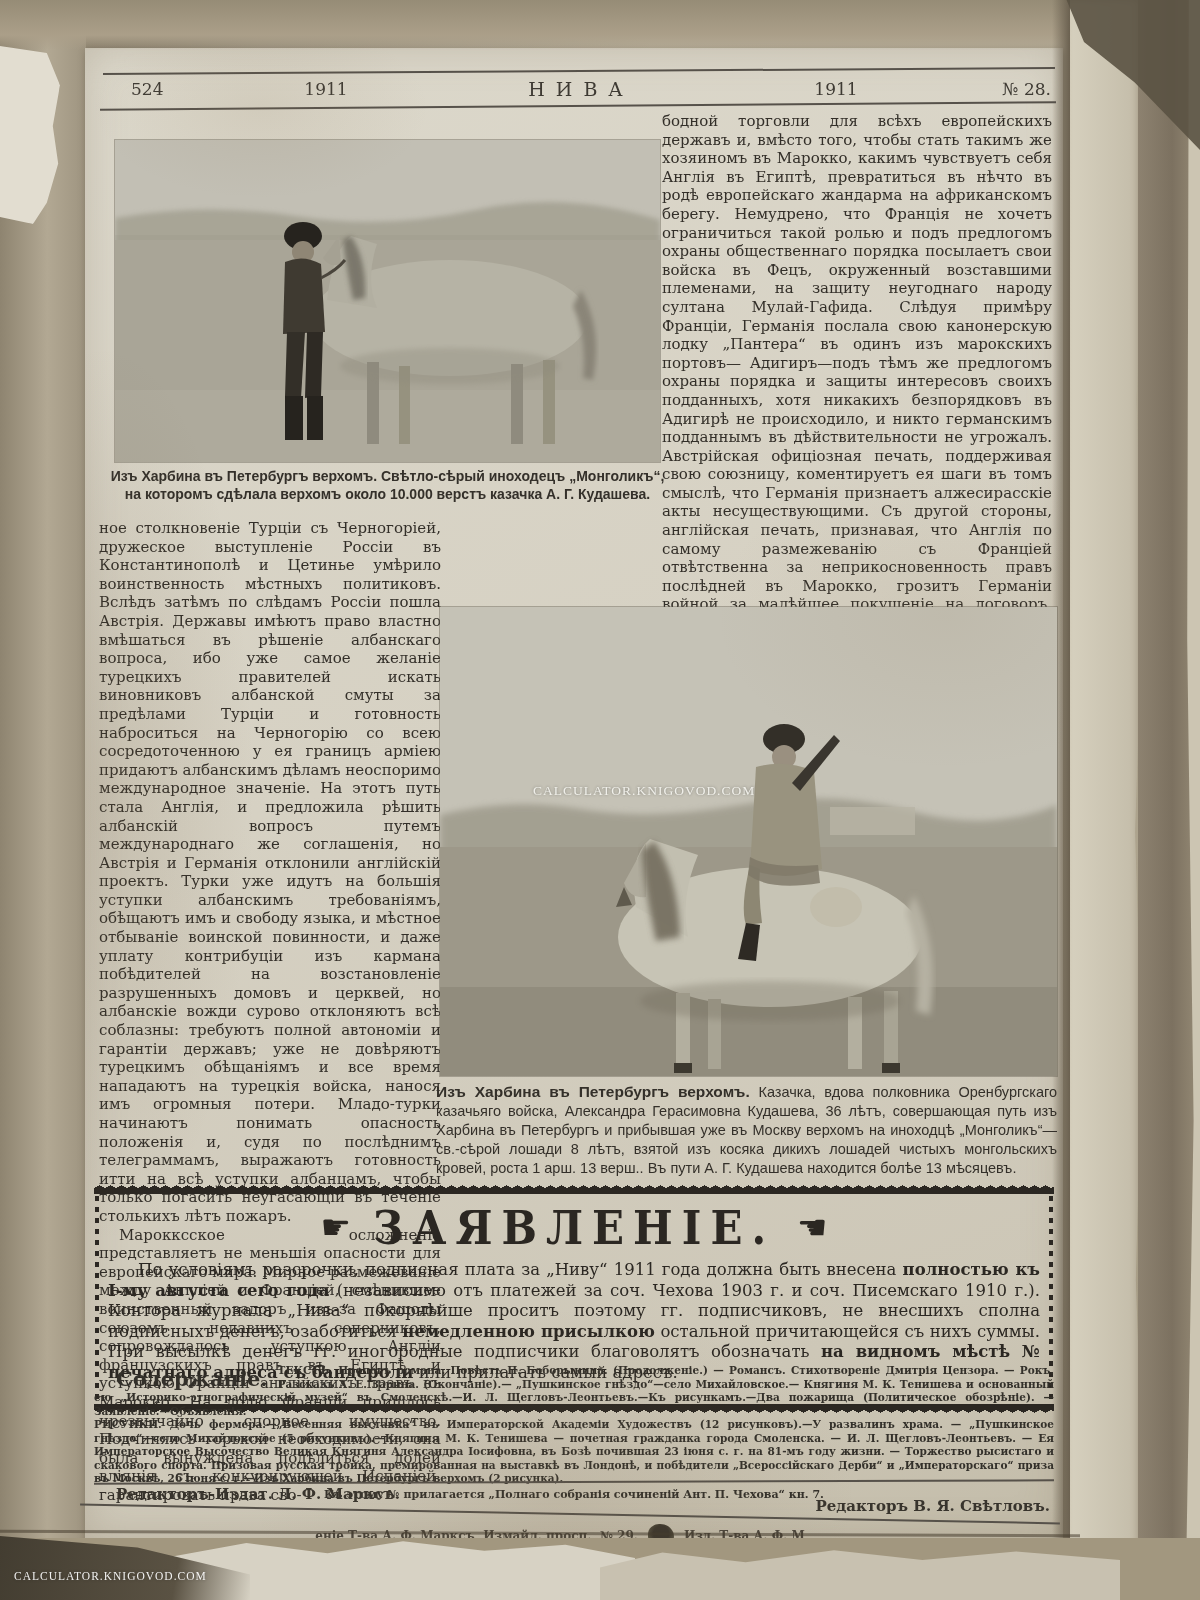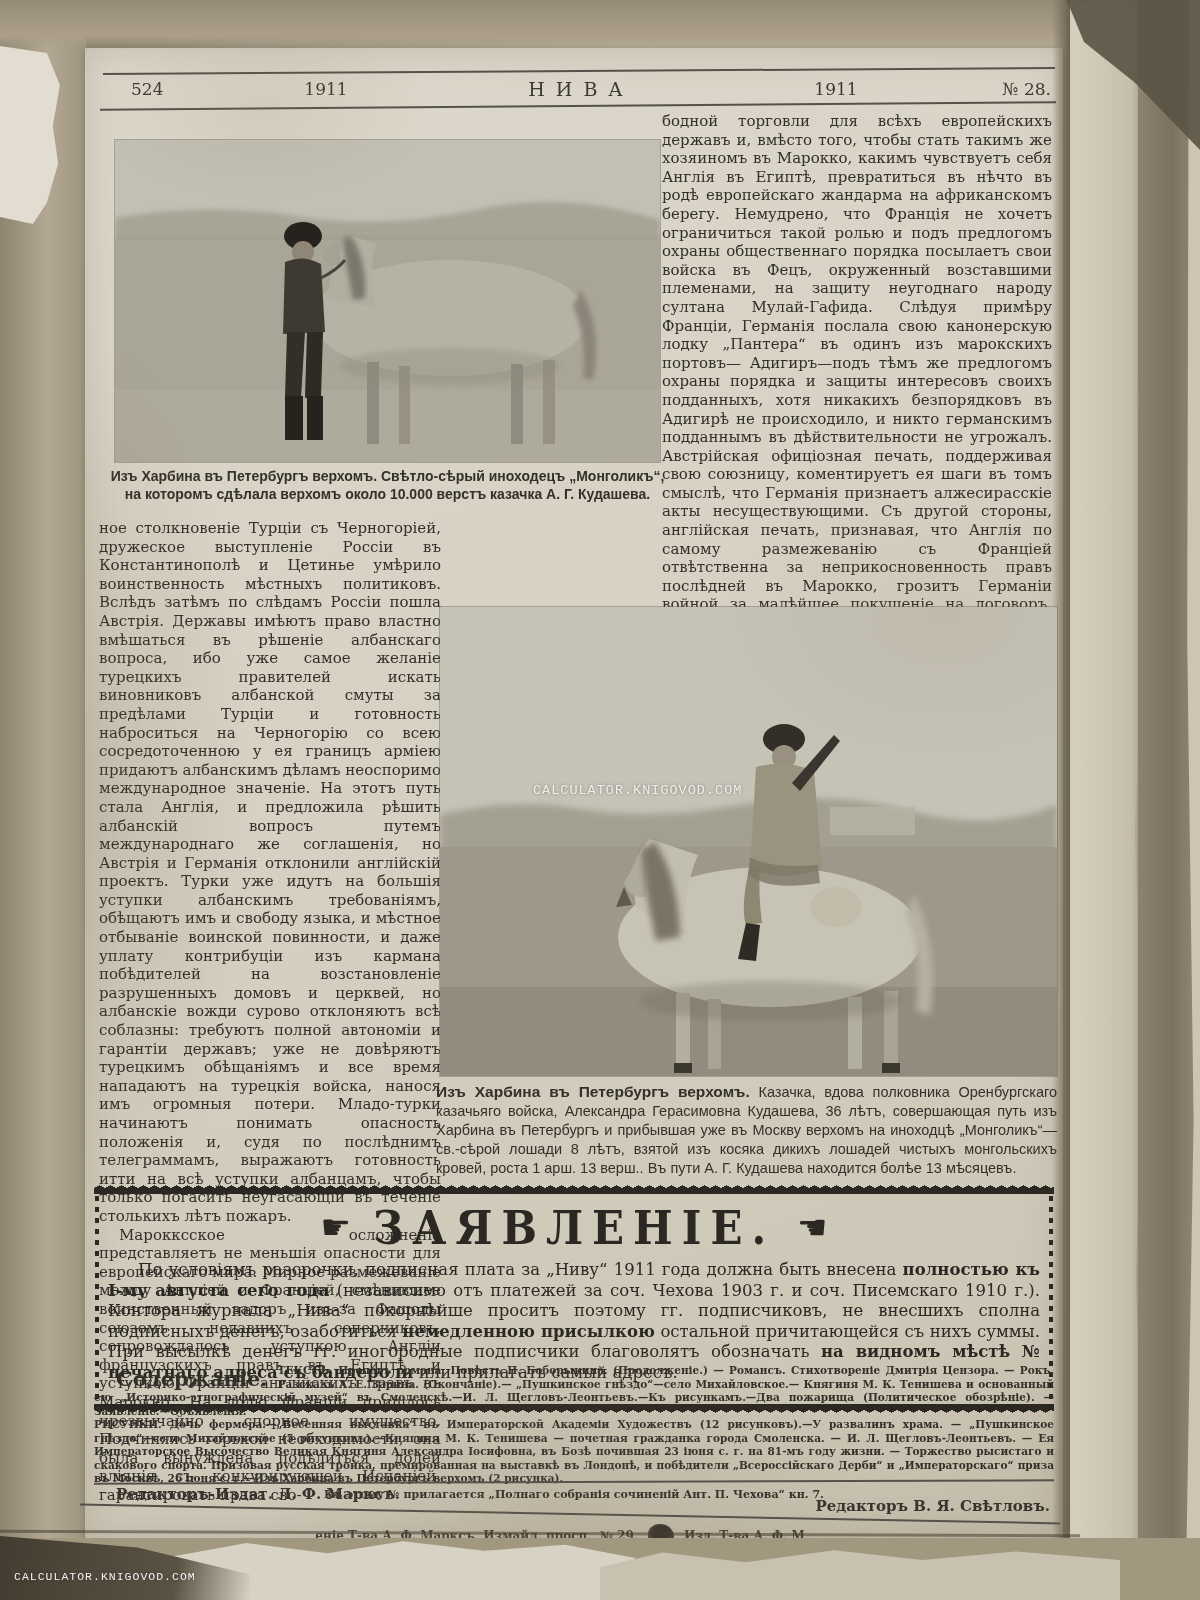--- a/index.html
+++ b/index.html
@@ -102,21 +102,21 @@
   .ed-rule-top{left:94px;top:1481px;width:960px;transform:rotate(-.2deg);}
   .ed-rule-bot{left:80px;top:1513px;width:980px;transform:rotate(1.1deg);height:2px;}
   .editors{left:94px;top:1485px;width:960px;height:28px;font-weight:bold;font-size:15px;color:#38342d;}
   .ed-left{position:absolute;left:22px;top:0;}
   .ed-right{position:absolute;right:4px;top:12px;}
   .imprint{left:180px;top:1524px;width:760px;display:flex;align-items:center;justify-content:center;
     gap:10px;font-size:12px;font-weight:bold;color:#4a443a;}
   .eagle{width:26px;height:24px;border-radius:45% 55% 50% 50%;
     background:radial-gradient(circle at 50% 40%, #3a342b 0 40%, #55503f 70%, transparent 72%);}
   
-  .wm{font-family:Liberation Mono, monospace;letter-spacing:1px;color:rgba(255,255,250,.82);
+  .wm{font-family:Liberation Serif, serif;letter-spacing:1px;color:rgba(255,255,250,.82);
     text-shadow:0 0 3px rgba(40,40,40,.45);}
   .wm-mid{left:533px;top:783px;font-size:13.5px;}
   .wm-bot{left:14px;top:1570px;font-size:11.5px;color:rgba(255,255,255,.92);}
 </style>
 </head>
 <body>
 
 <div class="abs backdrop"></div>
 <div class="abs left-margin"></div>
 <div class="abs sheet"></div>

